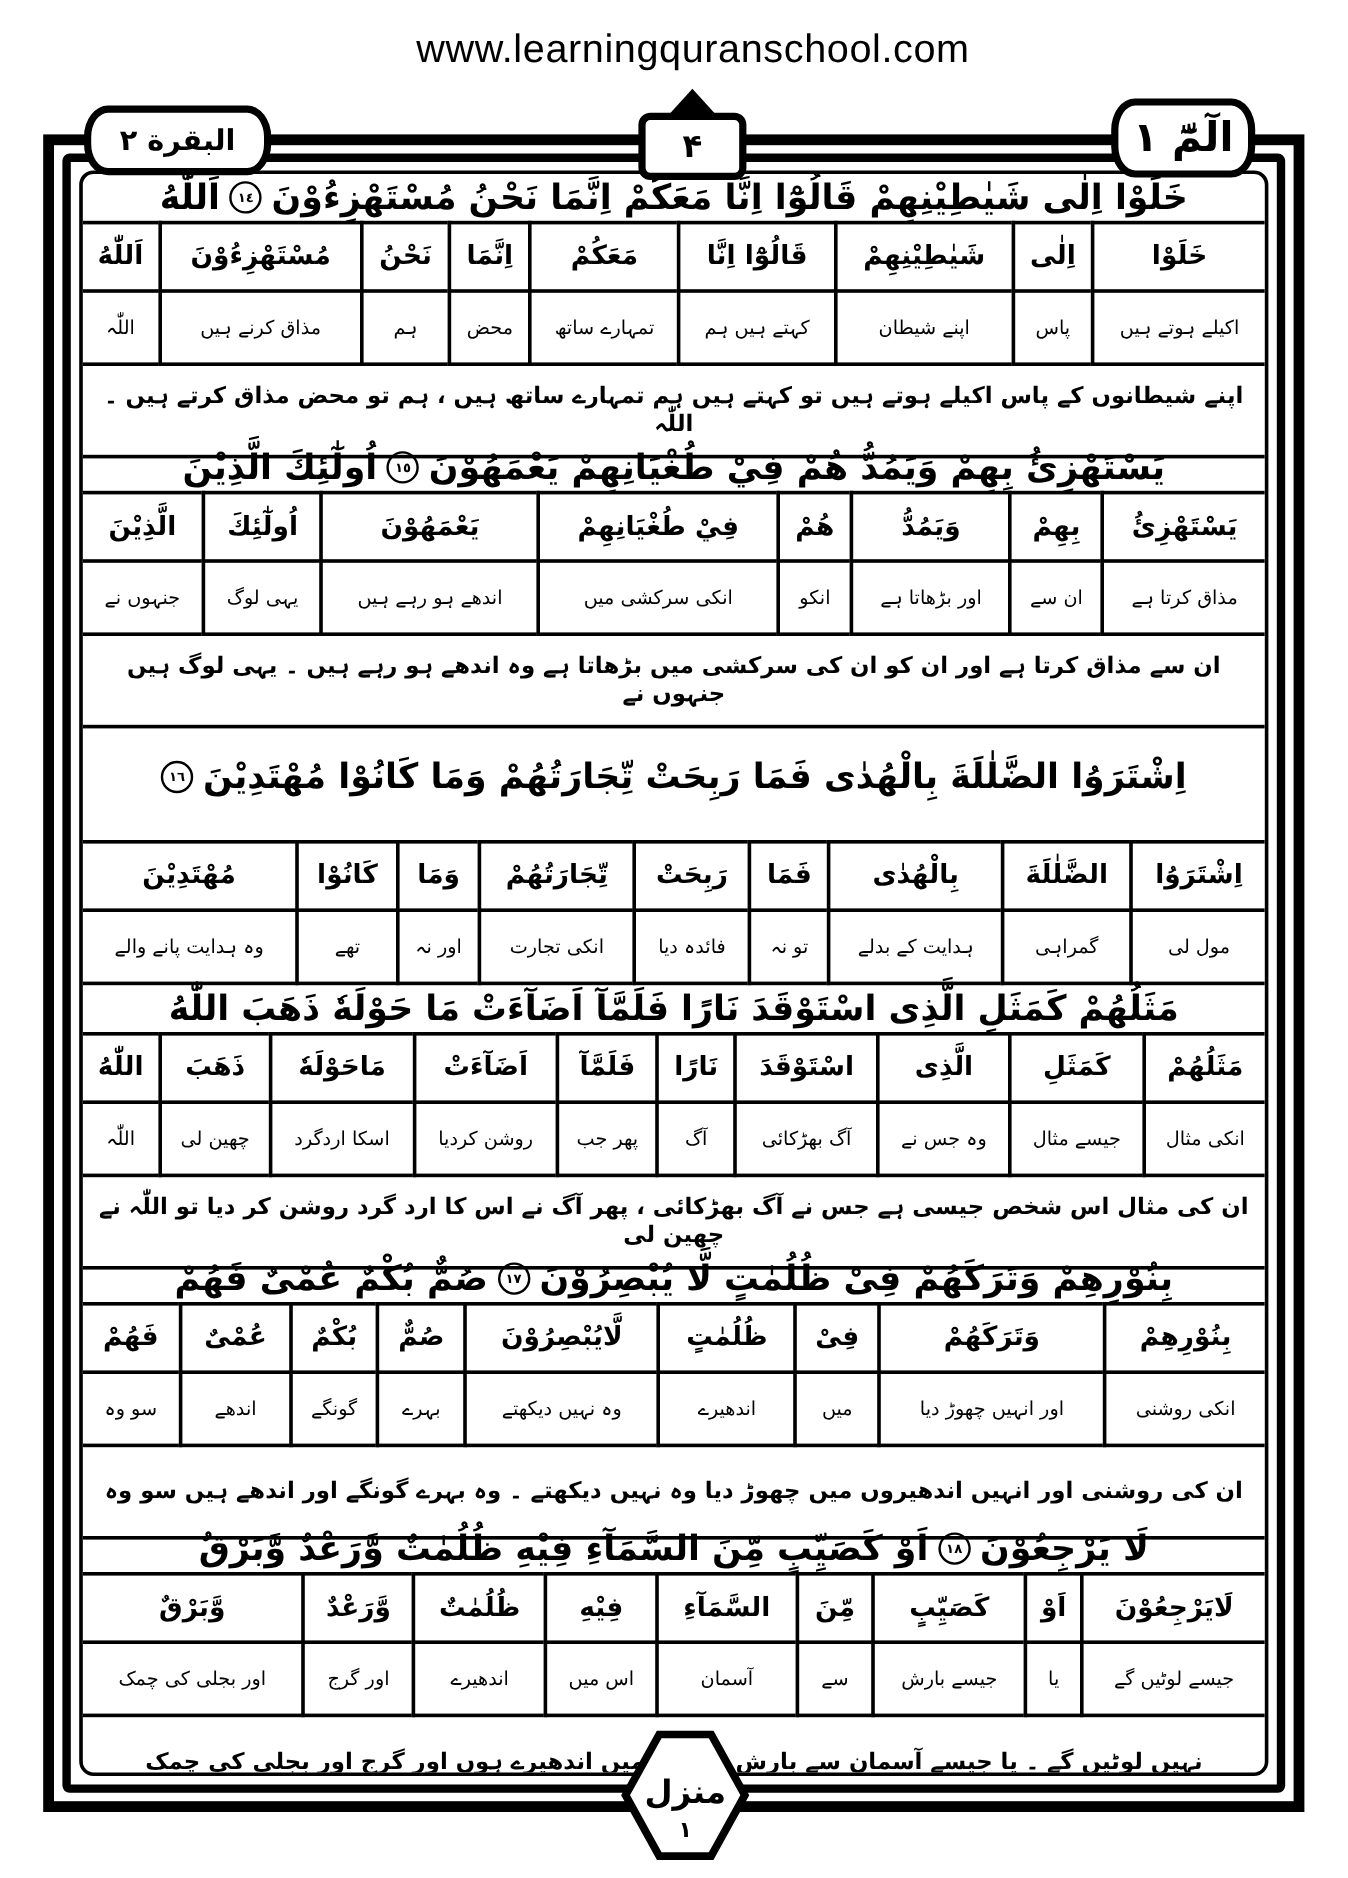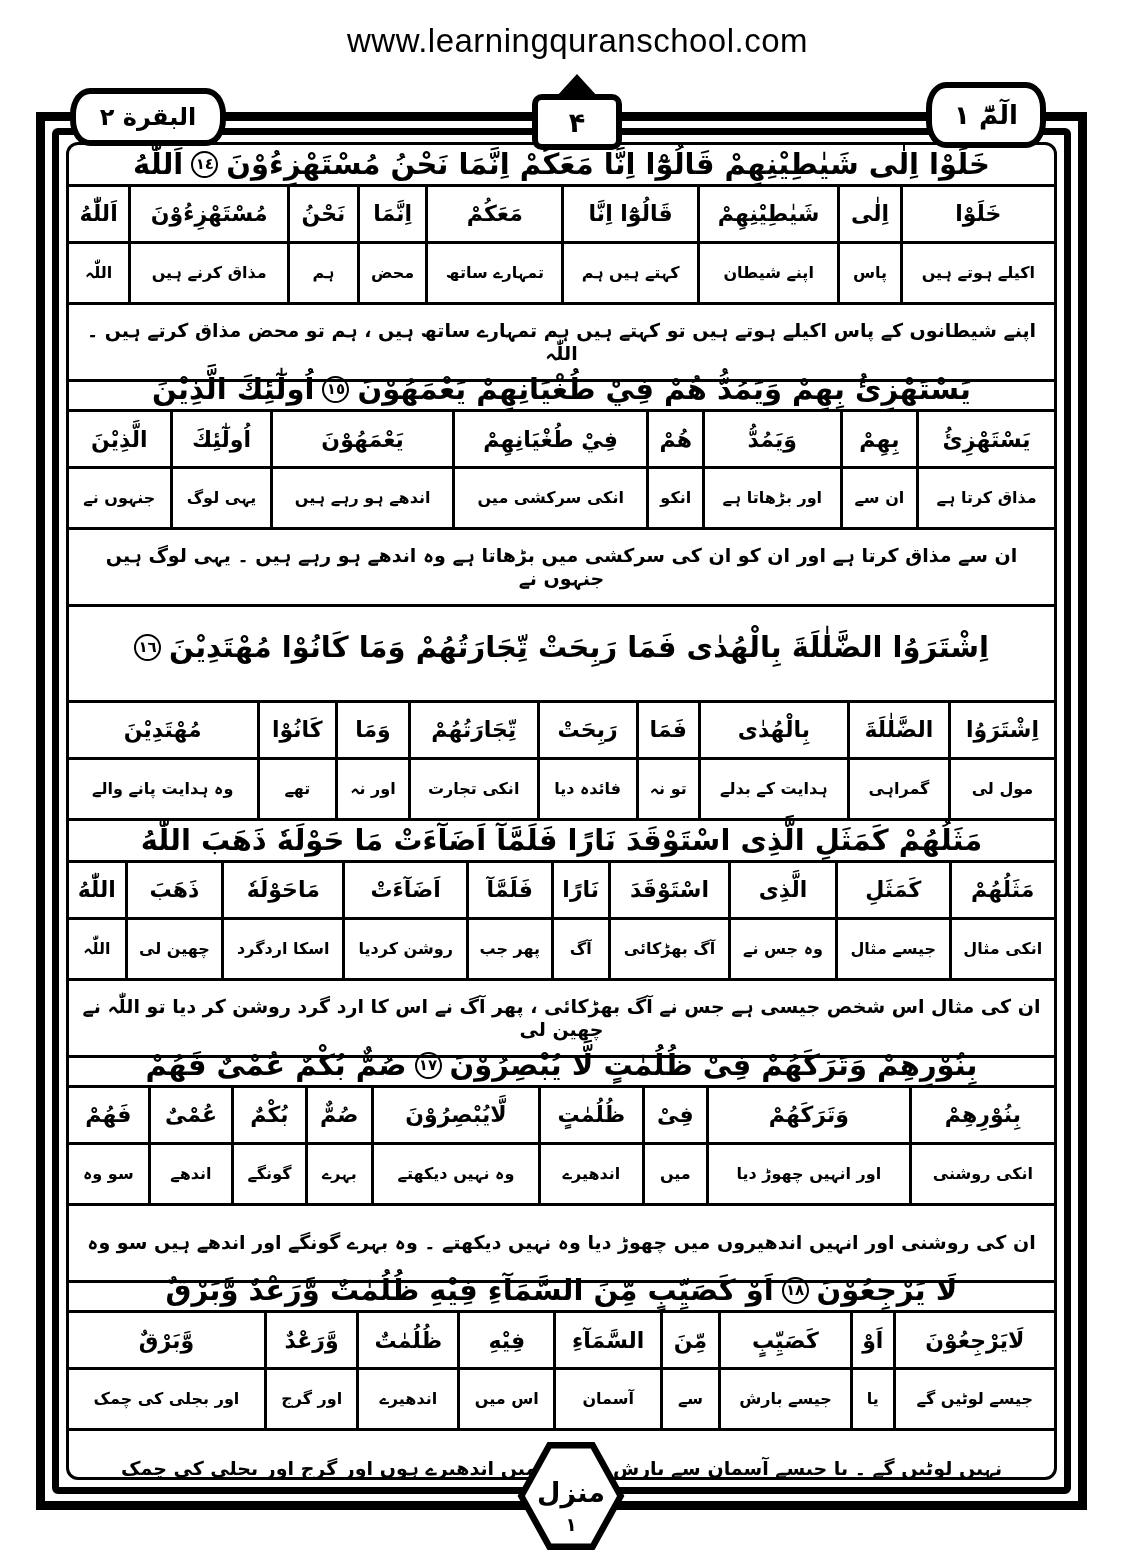--- a/index.html
+++ b/index.html
@@ -20,45 +20,45 @@
     position:absolute;left:7px;top:7px;right:7px;bottom:7px;border:3px solid #000;border-radius:12px;
     display:flex;flex-direction:column;overflow:hidden;background:#fff;
   }
   
   .tab{
     position:absolute;background:#fff;border:6px solid #000;z-index:5;
     display:flex;align-items:center;justify-content:center;
     font-weight:bold;direction:rtl;box-sizing:border-box;
   }
   .surah-tab{left:70px;top:88px;width:156px;height:58px;border-radius:20px/26px;font-size:24px;}
-  .juz-tab{left:926px;top:82px;width:120px;height:66px;border-radius:20px/26px;font-size:26px;text-align:center;}
+  .juz-tab{left:926px;top:82px;width:120px;height:66px;border-radius:20px/26px;font-size:34px;text-align:center;}
   .page-badge{left:532px;top:94px;width:90px;height:56px;border-radius:10px;font-size:27px;}
   .page-badge::before{
     content:"";position:absolute;top:-26px;left:50%;transform:translateX(-50%);
     width:0;height:0;border-left:21px solid transparent;border-right:21px solid transparent;border-bottom:23px solid #000;
   }
   
   .sections{flex:1;display:flex;flex-direction:column;}
   .section{flex:1;display:flex;flex-direction:column;min-height:0;}
   .ayah-line{
     flex:1;display:flex;align-items:center;justify-content:center;flex-wrap:wrap;
     direction:rtl;gap:4px 8px;padding:2px 14px;
     font-size:29px;font-weight:bold;line-height:1.2;text-align:center;
   }
   .ayah-num{
     display:inline-flex;align-items:center;justify-content:center;
     min-width:27px;height:27px;border:2px solid #000;border-radius:50%;
-    font-size:15px;font-weight:bold;line-height:1;box-sizing:border-box;
+    font-size:11px;font-weight:bold;line-height:1;box-sizing:border-box;
   }
   .word-table{width:100%;border-collapse:collapse;direction:rtl;}
   .word-table td{border:3px solid #000;text-align:center;vertical-align:middle;padding:2px 5px;}
   .word-table td:first-child{border-right:none;}
   .word-table td:last-child{border-left:none;}
   tr.words-row td{height:50px;font-size:22px;font-weight:bold;white-space:nowrap;}
-  tr.meanings-row td{height:54px;font-size:16px;font-weight:bold;line-height:1.25;}
+  tr.meanings-row td{height:54px;font-size:16px;font-weight:normal;line-height:1.25;}
   .translation{
     direction:rtl;display:flex;align-items:center;justify-content:center;
     min-height:42px;padding:16px 12px;border-bottom:3px solid #000;
     font-size:19px;font-weight:bold;text-align:center;line-height:1.2;
   }
   .section:last-child .translation{border-bottom:none;}
   
   .manzil{position:absolute;left:517px;top:1442px;width:108px;height:132px;z-index:6;}
   .manzil svg{display:block;}
   .manzil text{font-family:"DejaVu Sans",sans-serif;font-weight:bold;}

